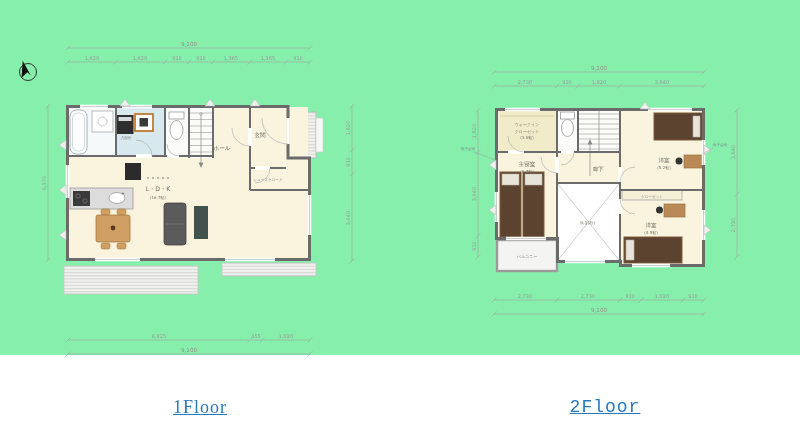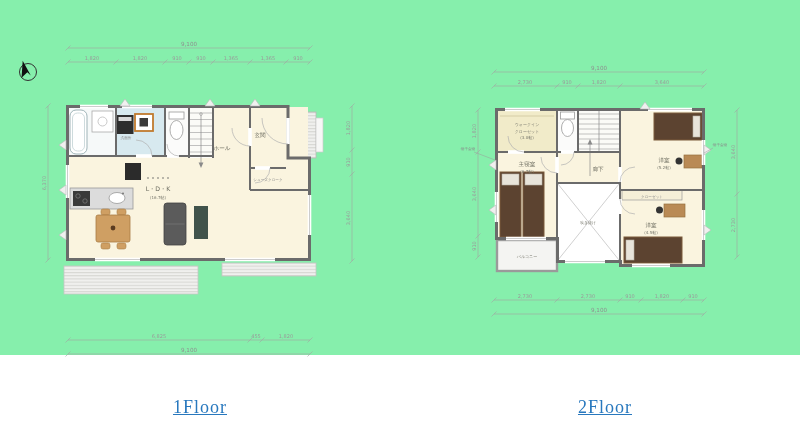--- a/index.html
+++ b/index.html
@@ -382,14 +382,14 @@
     <text x="599" y="312" class="dimT">9,100</text>
     <text x="476" y="131" class="dimt" transform="rotate(-90 476 131)">1,820</text>
     <text x="476" y="194" class="dimt" transform="rotate(-90 476 194)">3,640</text>
     <text x="476" y="246" class="dimt" transform="rotate(-90 476 246)">910</text>
     <text x="735" y="152" class="dimt" transform="rotate(-90 735 152)">3,640</text>
     <text x="735" y="225" class="dimt" transform="rotate(-90 735 225)">2,730</text>
   </g>
 </svg>
 
 <div class="caption" style="left:115px;">1Floor</div>
-<div class="caption" style="left:520px;">2Floor</div>
+<div class="caption" style="left:520px;font-family:Liberation Mono, monospace;">2Floor</div>
 </div>
 
 </body></html>

